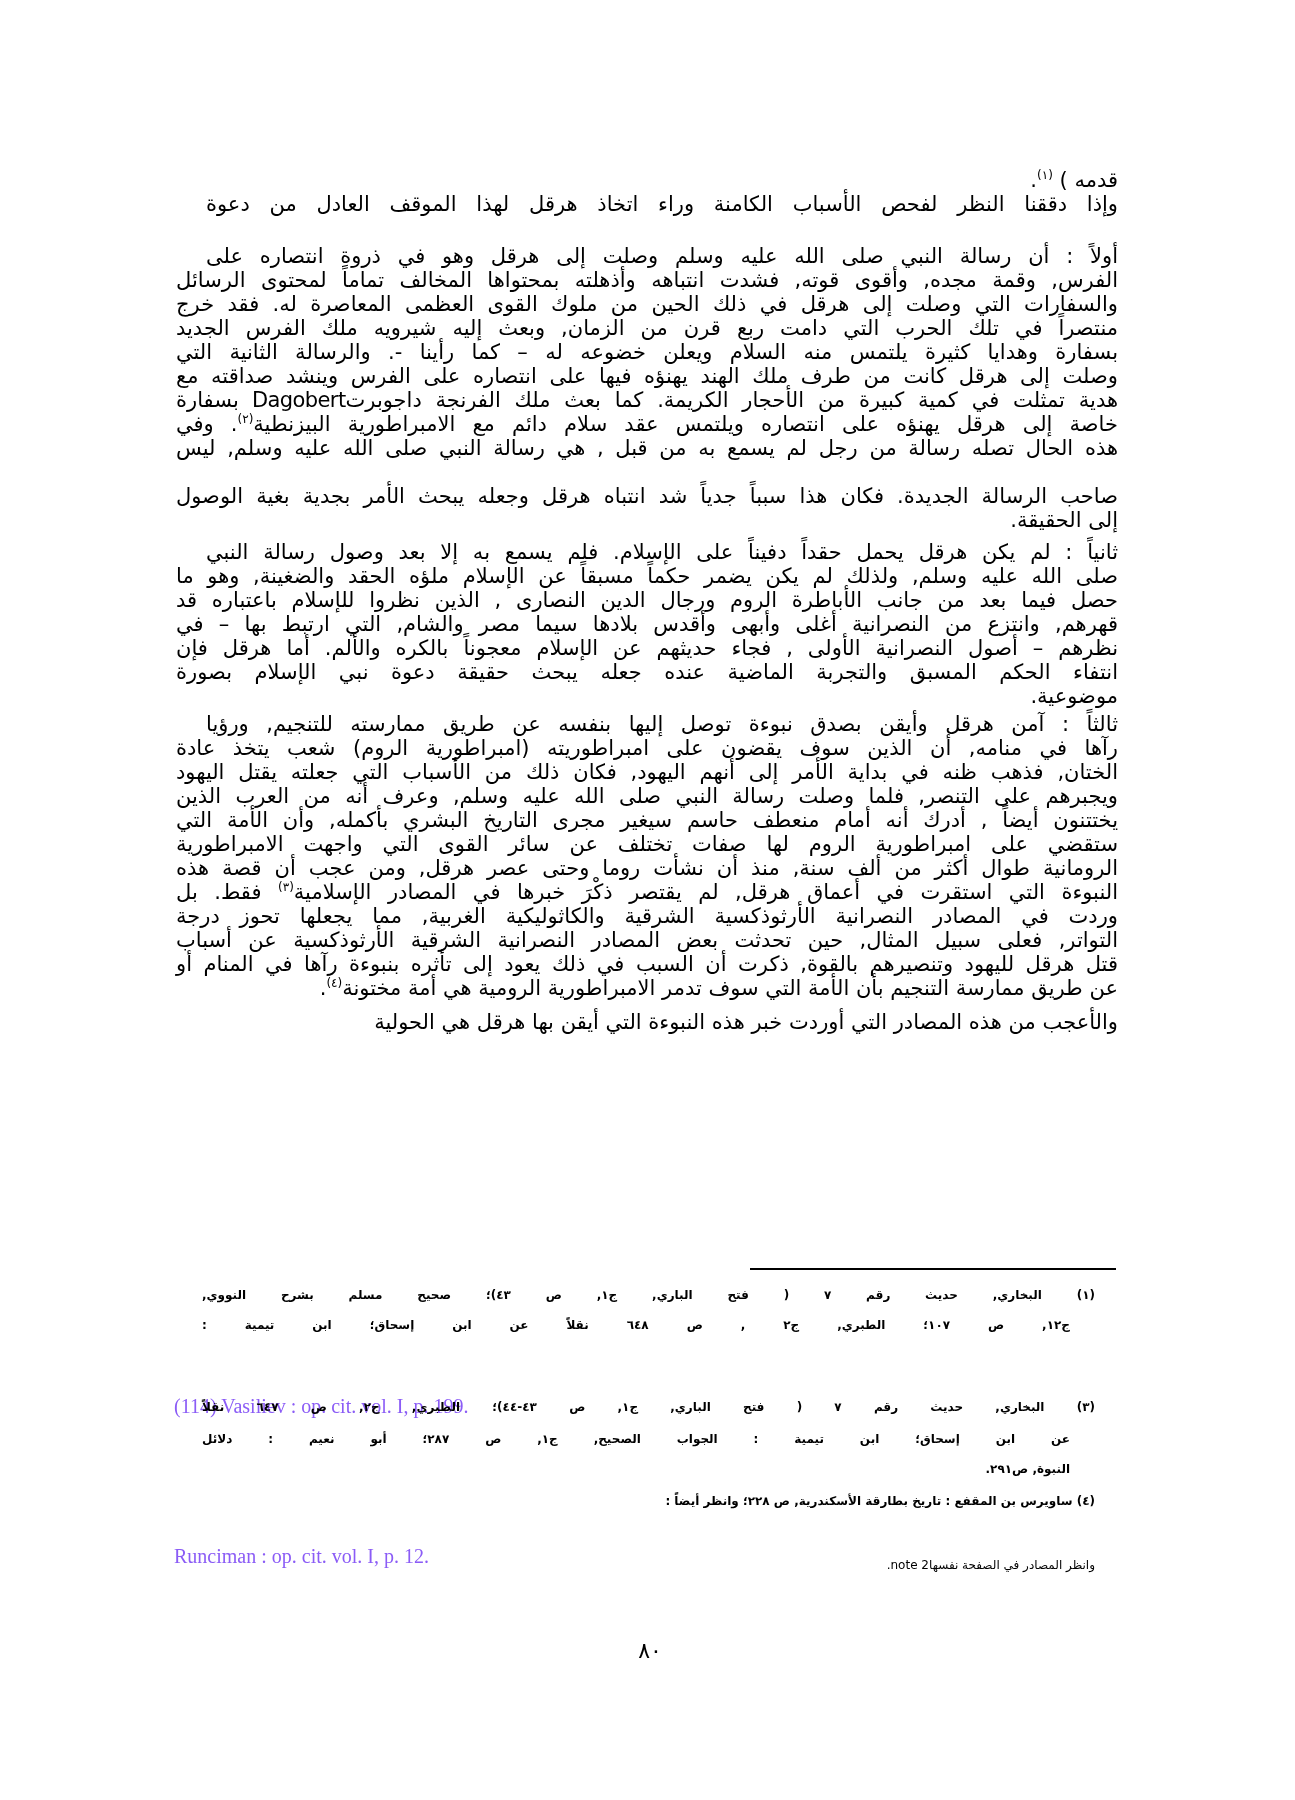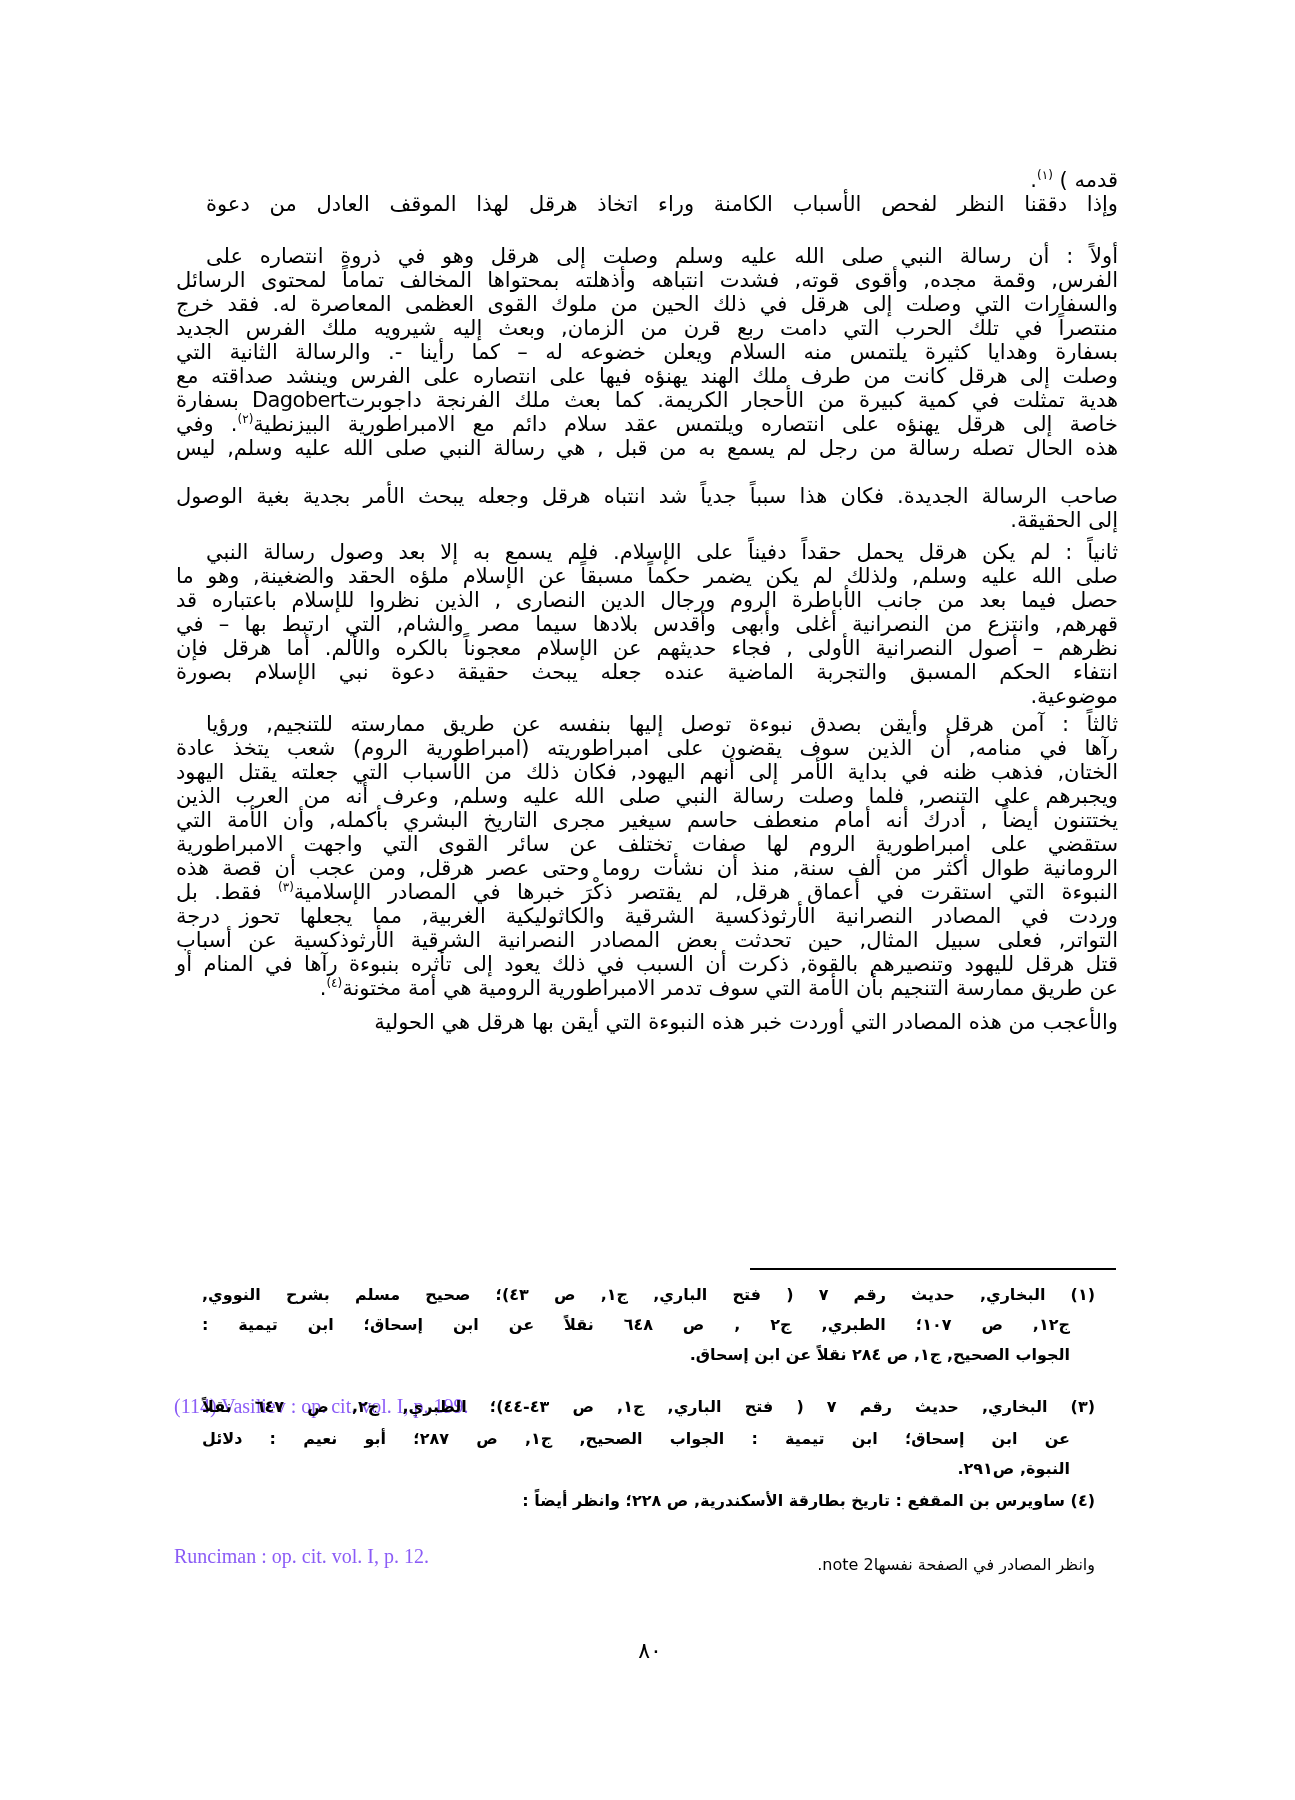--- a/index.html
+++ b/index.html
@@ -22,21 +22,21 @@
   }
   .line.last { text-align-last: right; }
   .line.indent { width: 912px; }
   sup.fn { font-size: 12px; vertical-align: super; line-height: 0; }
   .rule { position: absolute; left: 750px; top: 1268px; width: 366px; height: 2px; background: #000; }
   .fnline {
     position: absolute;
     right: 200px;
     direction: rtl;
     font-family: "DejaVu Sans", sans-serif;
-    font-size: 16px;
+    font-size: 12px;
     line-height: 22px;
     color: #000;
     white-space: nowrap;
     text-align: justify;
     text-align-last: justify;
     font-weight: bold;
   }
   .fnline.cont { right: 225px; }
   .fnline.lastl { text-align-last: right; }
   .latin {
@@ -103,21 +103,20 @@
   <div class="line last" style="top:976px;">
     <span>عن طريق ممارسة التنجيم بأن الأمة التي سوف تدمر الامبراطورية الرومية هي أمة مختونة</span><sup class="fn">(٤)</sup><span>.</span>
   </div>
 
   <div class="line indent last" style="top:1010px;">والأعجب من هذه المصادر التي أوردت خبر هذه النبوءة التي أيقن بها هرقل هي الحولية</div>
 
   <div class="rule"></div>
 
   <div class="fnline" style="top:1284px; width:893px;">(١) البخاري, حديث رقم ٧ ( فتح الباري, ج١, ص ٤٣)؛ صحيح مسلم بشرح النووي,</div>
   <div class="fnline cont" style="top:1314px; width:868px;">ج١٢, ص ١٠٧؛ الطبري, ج٢ , ص ٦٤٨ نقلاً عن ابن إسحاق؛ ابن تيمية :</div>
-  <div class="fnline cont lastl" style="top:1344px; width:868px;">الجواب الصحيح, ج١, ص ٢٨٤ نقلاً عن ابن إسحاق.</div>
   <div class="latin" style="left:174px; top:1368px;">(114) Vasiliev : op. cit. vol. I, p. 199.</div>
 
   <div class="fnline" style="top:1396px; width:893px;">(٣) البخاري, حديث رقم ٧ ( فتح الباري, ج١, ص ٤٣-٤٤)؛ الطبري, ج٢, ص ٦٤٧ نقلاً</div>
   <div class="fnline cont" style="top:1428px; width:868px;">عن ابن إسحاق؛ ابن تيمية : الجواب الصحيح, ج١, ص ٢٨٧؛ أبو نعيم : دلائل</div>
   <div class="fnline cont lastl" style="top:1458px; width:868px;">النبوة, ص٢٩١.</div>
 
   <div class="fnline lastl" style="top:1490px; width:893px;">(٤) ساويرس بن المقفع : تاريخ بطارقة الأسكندرية, ص ٢٢٨؛ وانظر أيضاً :</div>
   <div class="latin" style="left:174px; top:1518px;">Runciman : op. cit. vol. I, p. 12.</div>
   <div class="fnline lastl" style="top:1554px; width:893px; font-weight:normal;">وانظر المصادر في الصفحة نفسهاnote 2.</div>
 

